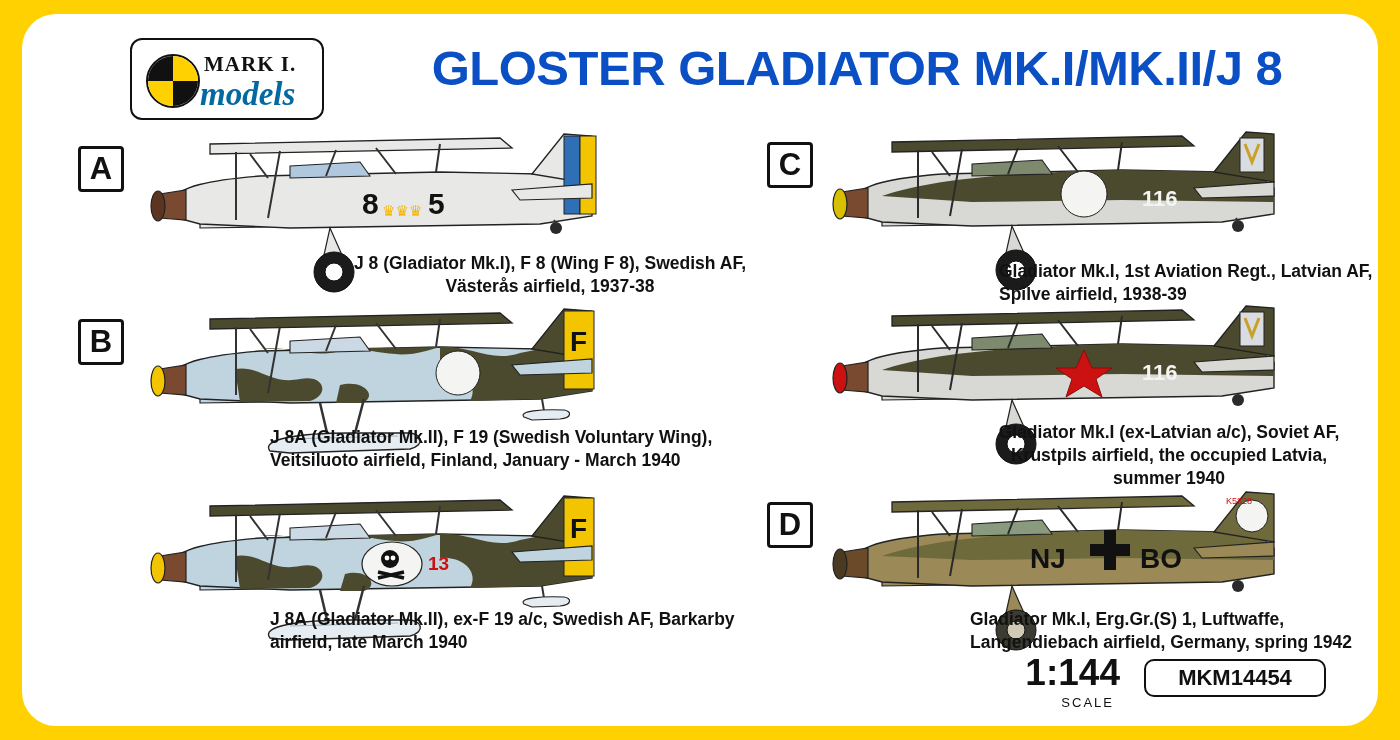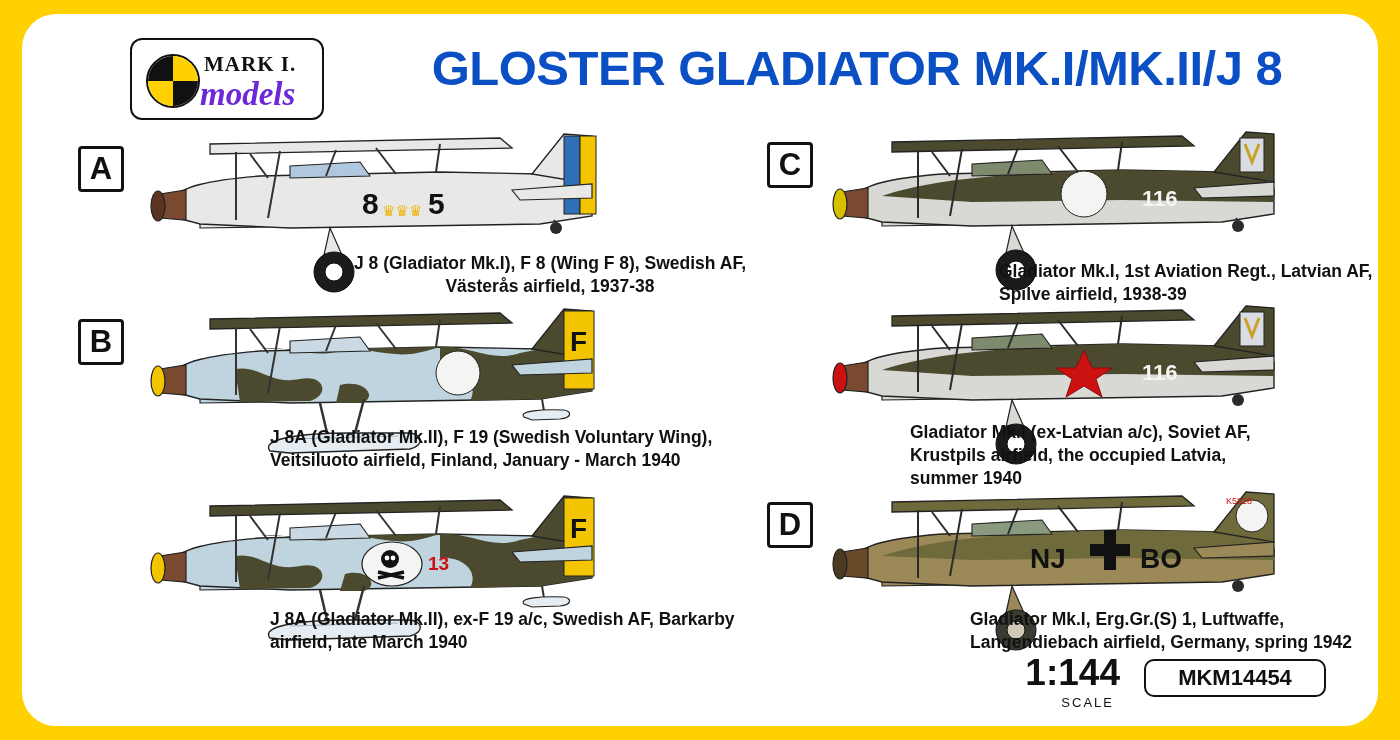--- a/index.html
+++ b/index.html
@@ -68,21 +68,21 @@
     letter-spacing: 1px;
     color: #111;
     font-family: "Liberation Serif", serif;
     font-weight: bold;
   }
   .logo-models {
     position: absolute;
     left: 68px;
     top: 36px;
     font-size: 33px;
-    color: #6d28d9;
+    color: #0369a1;
     font-family: "Liberation Serif", serif;
     font-style: italic;
     font-weight: bold;
   }
 
   
   .title {
     position: absolute;
     left: 330px;
     top: 26px;
@@ -347,21 +347,21 @@
         <path d="M372,66 L452,60 L452,74 L380,76 Z" fill="#D8D8D4" stroke="#222" stroke-width="1.2"></path>
         <path d="M70,20 L360,14 L372,24 L70,30 Z" fill="#4C4A2E" stroke="#222" stroke-width="1.3"></path>
         <path d="M110,30 L128,54 M196,26 L186,52 M236,24 L256,50 M300,20 L296,48" stroke="#2b2b2b" stroke-width="2" fill="none"></path>
         <path d="M96,28 L96,96 M140,27 L128,94" stroke="#2b2b2b" stroke-width="2" fill="none"></path>
         <path d="M190,104 L206,140 L182,140 Z" fill="#D8D8D4" stroke="#222" stroke-width="1.2"></path>
         <circle cx="194" cy="148" r="20" fill="#1b1b1b" stroke="#111" stroke-width="1"></circle>
         <circle cx="194" cy="148" r="9" fill="#fff" stroke="#111" stroke-width="1"></circle>
         <circle cx="416" cy="104" r="6" fill="#2a2a2a"></circle>
       </svg>
     </div>
-    <div class="caption" style="left:888px; top:407px; width:430px;">
+    <div class="caption" style="left:932px; top:407px; width:430px;text-align:center;">
       <div>Gladiator Mk.I (ex-Latvian a/c), Soviet AF,</div>
       <div>Krustpils airfield, the occupied Latvia,</div>
       <div>summer 1940</div>
     </div>
 
     <div class="badge" style="left:745px; top:488px;">D</div>
     <div class="art" style="left:800px; top:468px;">
       <svg width="580" height="170" viewBox="0 0 580 170">
         <path d="M60,96 L330,92 L345,100 L60,104 Z" fill="#9B8A57" stroke="#222" stroke-width="1.2"></path>
         <path d="M28,78 C40,62 70,56 120,52 L300,48 L400,50 L440,56 L452,66 L452,92 L400,100 L150,104 L60,100 L30,92 Z" fill="#9B8A57" stroke="#222" stroke-width="1.4"></path>

